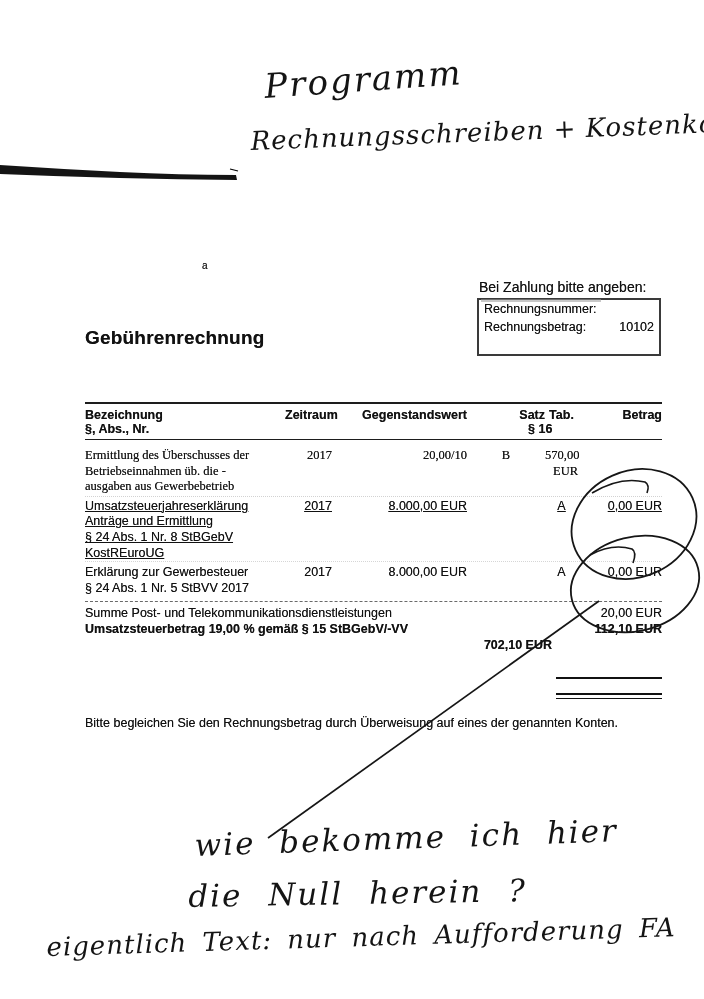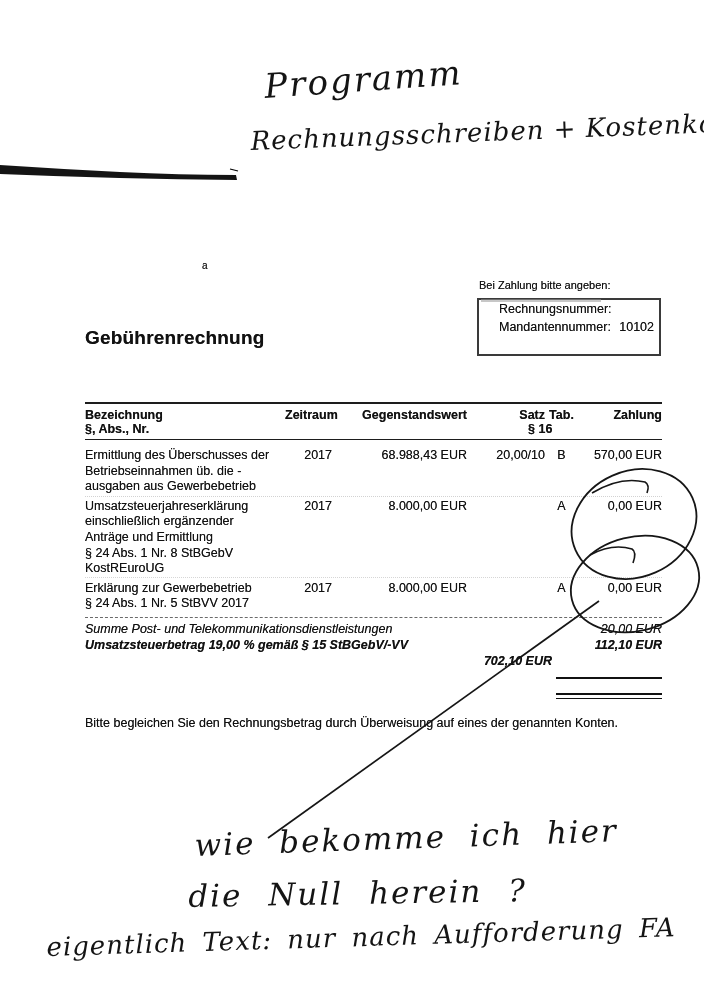--- a/index.html
+++ b/index.html
@@ -13,46 +13,46 @@
     position:absolute;font-family:"DejaVu Serif", serif;font-style:italic;
     color:#141414;white-space:nowrap;transform-origin:left top;
   }
   .hw-top1{left:263px;top:66px;font-size:34px;letter-spacing:2px;transform:rotate(-4deg);}
   .hw-top2{left:250px;top:126px;font-size:26px;letter-spacing:1px;transform:rotate(-2.2deg);}
   .hw-q1{left:194px;top:827px;font-size:31px;letter-spacing:2px;word-spacing:12px;transform:rotate(-2deg);}
   .hw-q2{left:188px;top:878px;font-size:31px;letter-spacing:2px;word-spacing:14px;transform:rotate(-1deg);}
   .hw-b3{left:46px;top:932px;font-size:26px;letter-spacing:1px;word-spacing:6px;transform:rotate(-1.8deg);}
   .tiny-mark{position:absolute;left:202px;top:260px;font-size:10px;color:#222;}
   
-  .pay-note{position:absolute;left:479px;top:279px;font-size:11px;}
+  .pay-note{position:absolute;left:479px;top:279px;font-size:14px;}
   .info-box{
     position:absolute;left:477px;top:298px;width:184px;height:58px;
     border:2px solid #3a3a3a;box-sizing:border-box;font-size:12.5px;
   }
   .info-smudge{position:absolute;left:2px;top:-1px;width:120px;height:3px;background:#9a9a9a;opacity:.55;filter:blur(.6px);}
-  .info-row{display:flex;justify-content:space-between;padding:0 5px;height:18px;line-height:18px;margin-left:15px;}
+  .info-row{display:flex;justify-content:space-between;padding:0 5px;height:18px;line-height:18px;}
   .info-row:first-of-type{margin-top:1px;}
   .info-val{font-weight:normal;}
   .title{position:absolute;left:85px;top:327px;font-size:19px;font-weight:bold;letter-spacing:.2px;margin:0;}
   
   .tbl{position:absolute;left:85px;top:402px;width:577px;font-size:12.5px;}
   .thead{
     border-top:2.5px solid #1d1d1d;border-bottom:1.6px solid #1d1d1d;
     padding:4px 0 3px 0;font-weight:bold;position:relative;
   }
   .grid6{display:grid;grid-template-columns:200px 47px 135px 78px 33px 84px;}
   .c-right{text-align:right;}
   .c-center{text-align:center;}
   .sub16{position:absolute;left:443px;bottom:3px;font-weight:bold;}
   .trow{line-height:15.6px;}
   .trow .desc div{line-height:15.6px;}
-  .row1{padding-top:8px;}
-  .row2{padding-top:2px;border-top:1px dotted #d2d2d2;margin-top:1px;}
+  .row1{padding-top:8px;font-family:Liberation Serif, serif;}
+  .row2{padding-top:2px;border-top:1px dotted #d2d2d2;margin-top:1px;text-decoration:underline;}
   .row3{padding-top:3px;border-top:1px dotted #d6d6d6;padding-bottom:5px;}
-  .totals{border-top:1.6px dashed #6a6a6a;padding-top:4px;font-style:italic;}
+  .totals{border-top:1.6px dashed #6a6a6a;padding-top:4px;}
   .trow-total{display:grid;grid-template-columns:1fr 110px;height:16px;line-height:15px;}
   .bold{font-weight:bold;}
   .amt-line{position:absolute;background:#111;}
   .footer-note{position:absolute;left:85px;top:716px;font-size:12.5px;}
   .overlay{position:absolute;left:0;top:0;pointer-events:none;}
 </style>
 </head>
 <body>
 
 <div class="page">
@@ -63,74 +63,72 @@
   <div class="tiny-mark typed">a</div>
 
   <div class="pay-note typed">Bei Zahlung bitte angeben:</div>
   <div class="info-box typed">
     <div class="info-smudge"></div>
     <div class="info-row">
       <span>Rechnungsnummer:</span>
       <span class="info-val"></span>
     </div>
     <div class="info-row">
-      <span>Mandantennummer:</span>
+      <span>Rechnungsbetrag:</span>
       <span class="info-val">10102</span>
     </div>
   </div>
 
   <h1 class="title typed">Gebührenrechnung</h1>
 
   <div class="tbl typed">
     <div class="thead">
       <div class="grid6">
         <div>Bezeichnung</div>
         <div class="c-right">Zeitraum</div>
         <div class="c-right">Gegenstandswert</div>
         <div class="c-right">Satz</div>
         <div class="c-center">Tab.</div>
-        <div class="c-right">Zahlung</div>
+        <div class="c-right">Betrag</div>
       </div>
       <div class="grid6">
         <div>§, Abs., Nr.</div>
       </div>
       <div class="sub16">§ 16</div>
     </div>
 
     <div class="trow row1 grid6">
       <div class="desc">
           <div>Ermittlung des Überschusses der</div>
           <div>Betriebseinnahmen üb. die -</div>
           <div>ausgaben aus Gewerbebetrieb</div>
         </div>
       <div class="c-right">2017</div>
-      <div class="c-right">68.988,43 EUR</div>
       <div class="c-right">20,00/10</div>
       <div class="c-center">B</div>
       <div class="c-right">570,00 EUR</div>
     </div>
 
     <div class="trow row2 grid6">
       <div class="desc">
           <div>Umsatzsteuerjahreserklärung</div>
-          <div>einschließlich ergänzender</div>
           <div>Anträge und Ermittlung</div>
           <div>§ 24 Abs. 1 Nr. 8 StBGebV</div>
           <div>KostREuroUG</div>
         </div>
       <div class="c-right">2017</div>
       <div class="c-right">8.000,00 EUR</div>
       <div class="c-right"></div>
       <div class="c-center">A</div>
       <div class="c-right">0,00 EUR</div>
     </div>
 
     <div class="trow row3 grid6">
       <div class="desc">
-          <div>Erklärung zur Gewerbebetrieb</div>
+          <div>Erklärung zur Gewerbesteuer</div>
           <div>§ 24 Abs. 1 Nr. 5 StBVV 2017</div>
         </div>
       <div class="c-right">2017</div>
       <div class="c-right">8.000,00 EUR</div>
       <div class="c-right"></div>
       <div class="c-center">A</div>
       <div class="c-right">0,00 EUR</div>
     </div>
 
     <div class="totals">

